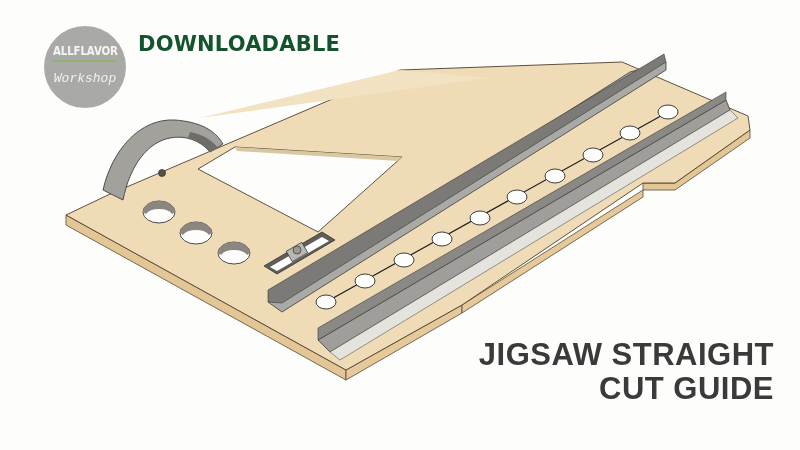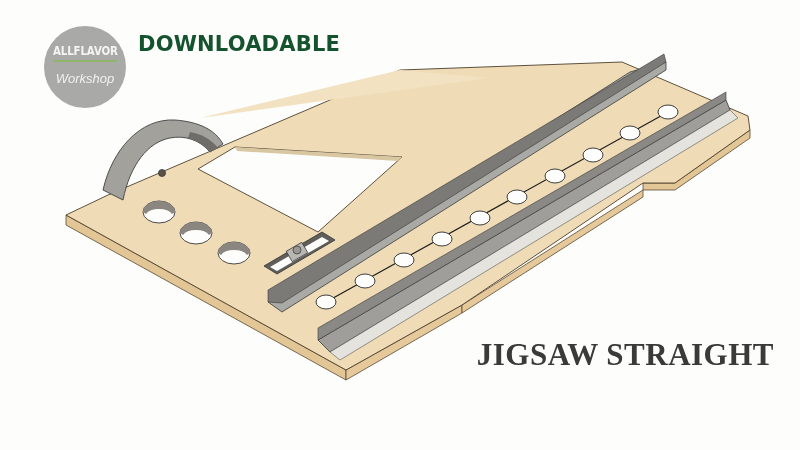--- a/index.html
+++ b/index.html
@@ -16,32 +16,32 @@
       display: flex; flex-direction: column; align-items: center; justify-content: center;
     }
     .logo-top {
       color: #f4f4f2; font-weight: bold; font-size: 12.5px; letter-spacing: -0.2px;
       font-family: "DejaVu Sans", sans-serif; transform: scaleX(0.82);
       margin-top: -6px;
     }
     .logo-bar { width: 64px; height: 2px; background: #8fb56a; margin: 2px 0 1px; }
     .logo-bottom {
       color: #f1f1ef; font-style: italic; font-size: 13px;
-      font-family: Liberation Sans, sans-serif;
+      font-family: Liberation Mono, monospace;
       margin-top: 8px;
     }
     .badge {
       position: absolute; left: 138px; top: 33px;
       color: #14532d; font-weight: bold; font-size: 21px; line-height: 23px;
       font-family: "DejaVu Sans", sans-serif; letter-spacing: 0.2px;
     }
     .title {
       position: absolute; right: 26px; top: 338px;
       color: #3a3a3a; font-weight: bold; font-size: 31px; line-height: 34px;
-      text-align: right; font-family: Liberation Serif, serif;
+      text-align: right; font-family: Liberation Sans, sans-serif;
       letter-spacing: 0.5px;
     }
     .jig { position: absolute; left: 0; top: 0; }
   </style>
 </head>
 <body>
 
 <svg class="jig" width="800" height="450" viewBox="0 0 800 450">
 
   <path d="M66,215 L346,370 L346,380 L66,225 Z" fill="#e3c696" stroke="#5b4a35" stroke-width="0.8"></path>
@@ -103,13 +103,14 @@
   <span class="logo-bar"></span>
   <span class="logo-bottom">Workshop</span>
 </div>
 
 <div class="badge">
   <div>DOWNLOADABLE</div>
 </div>
 
 <div class="title">
   <div>JIGSAW STRAIGHT</div>
+  <div>CUT GUIDE</div>
 </div>
 
 </body></html>

